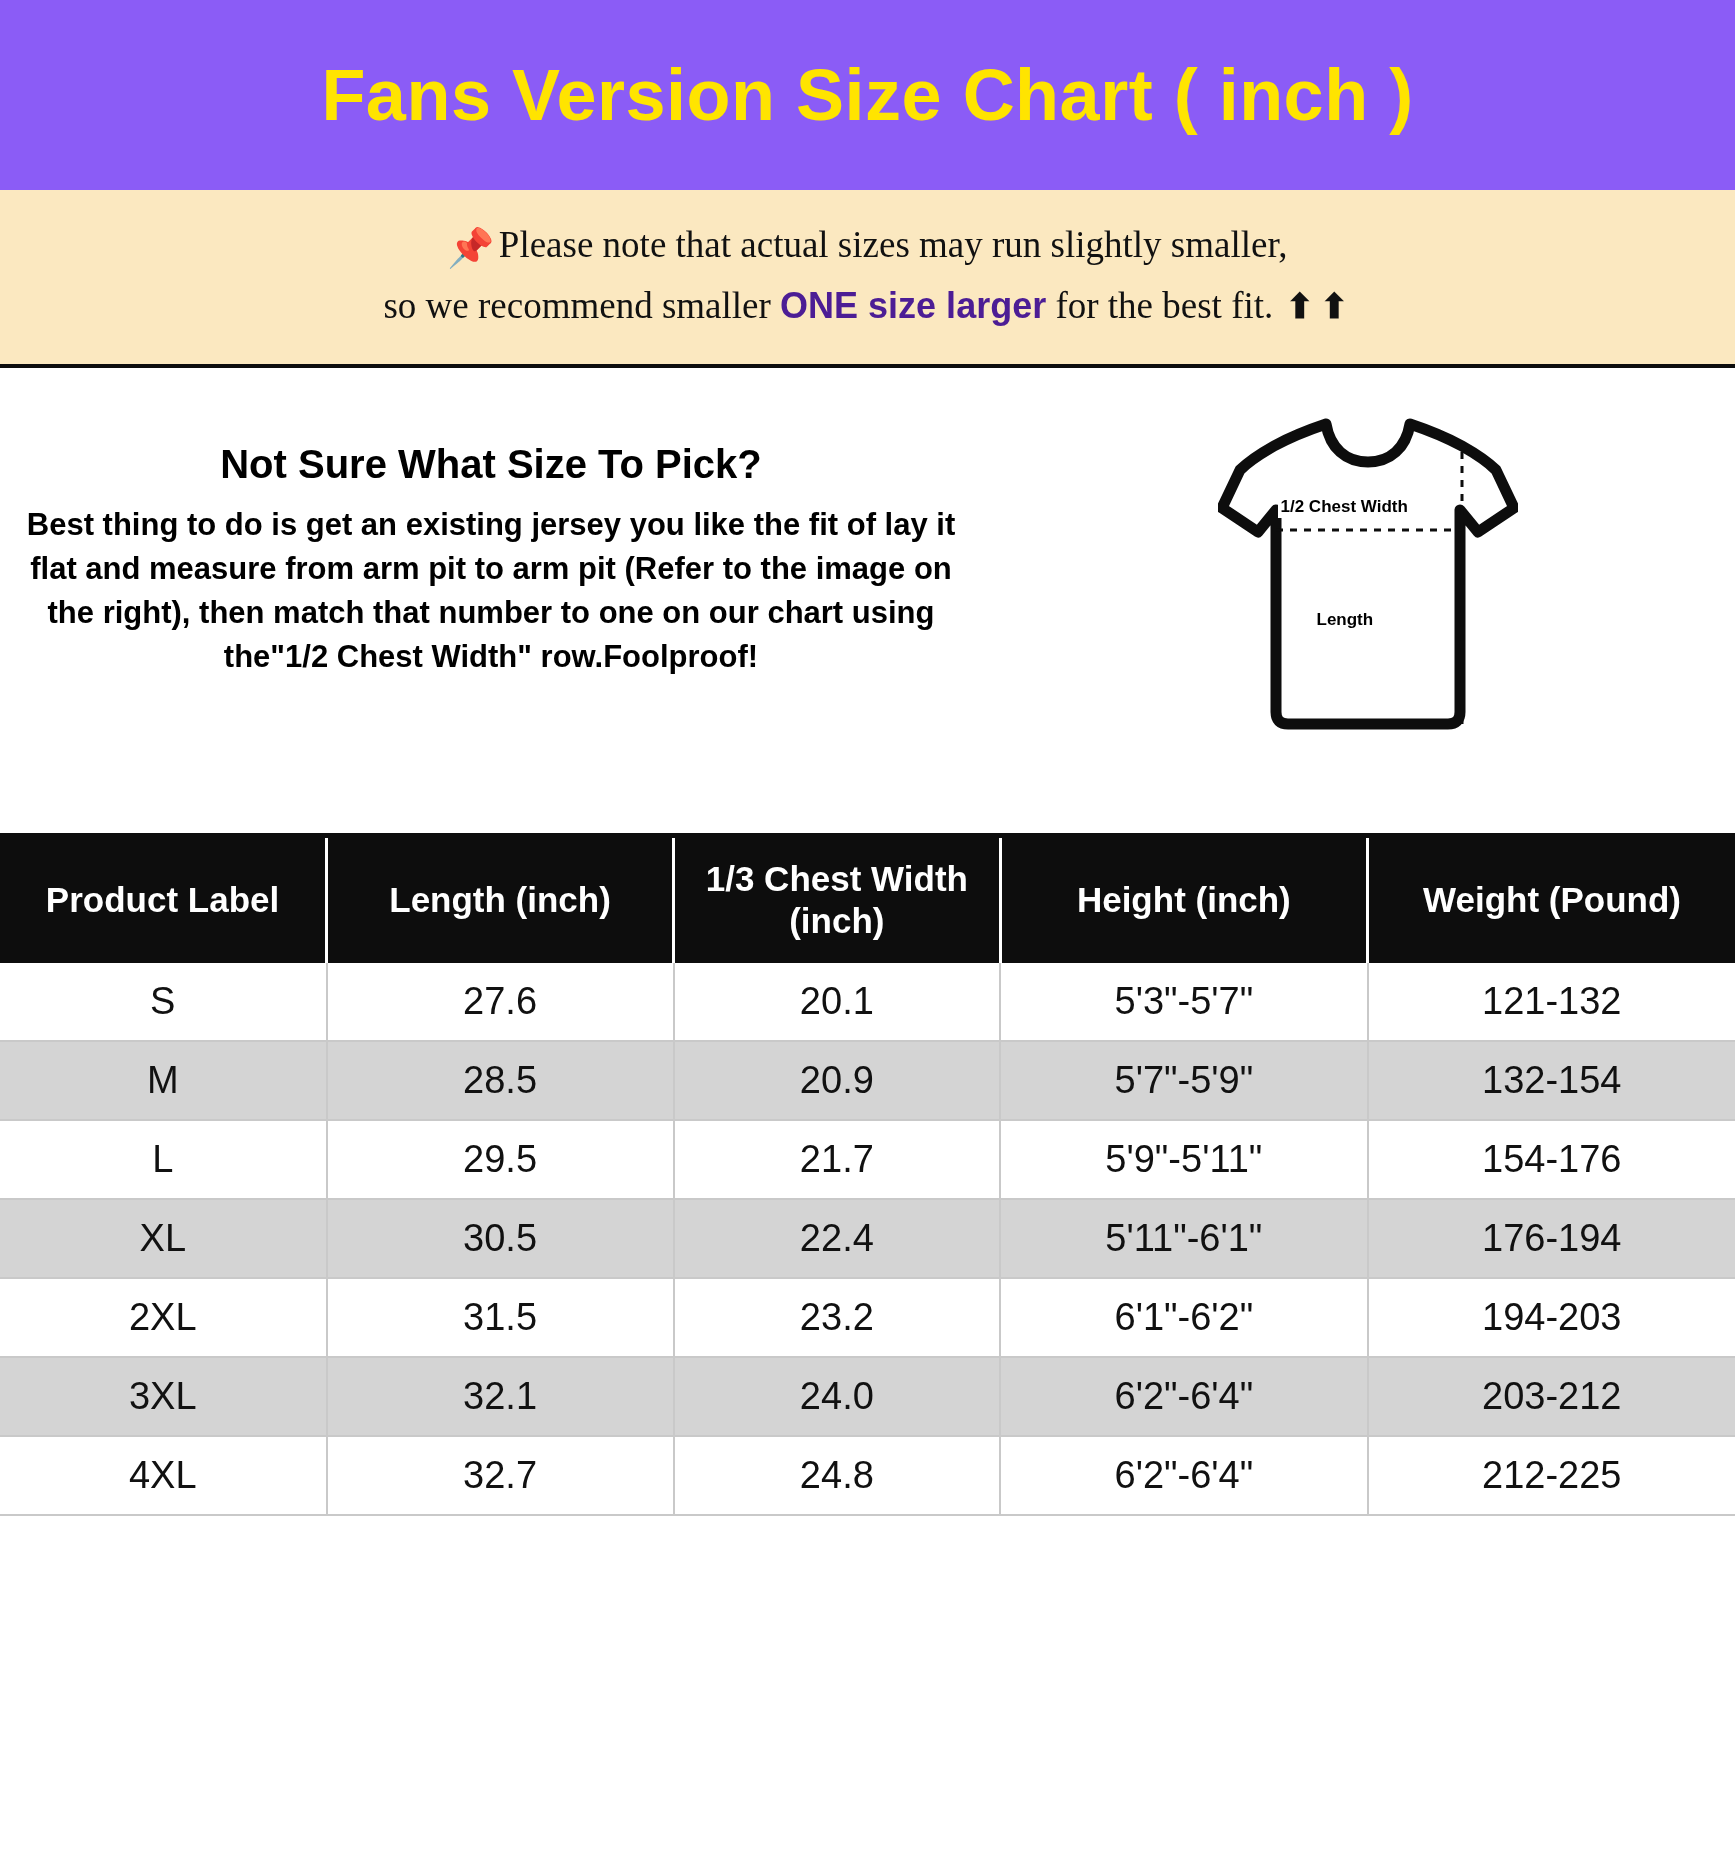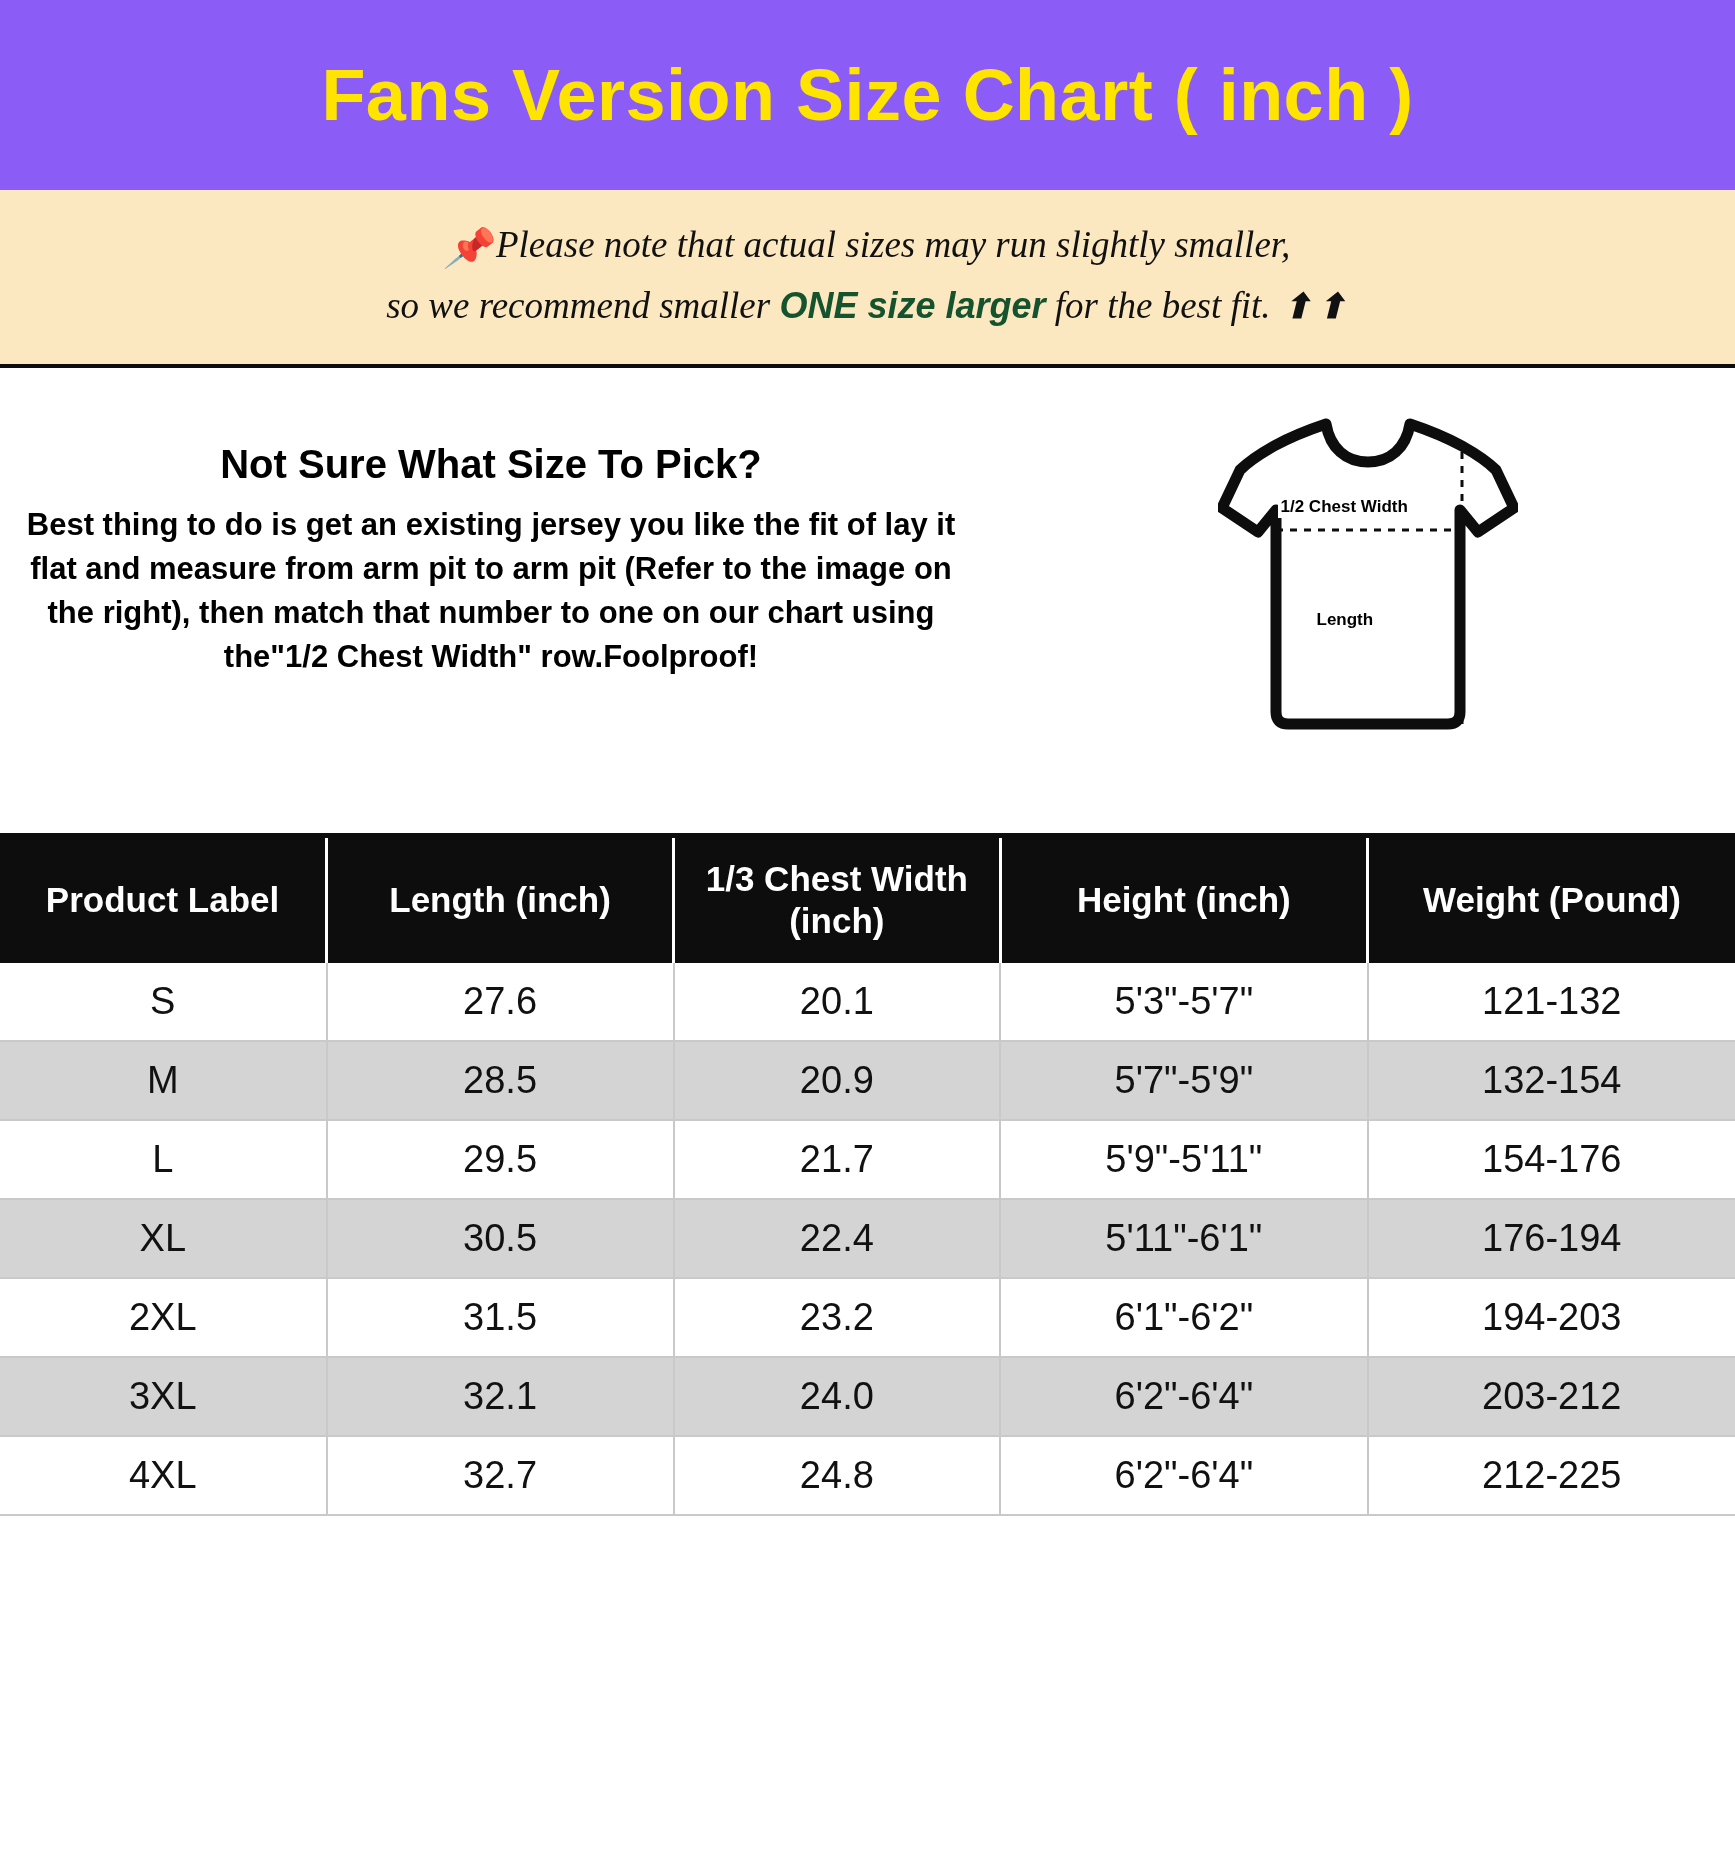--- a/index.html
+++ b/index.html
@@ -44,31 +44,30 @@
     background: #fbe8c0;
     border-bottom: 4px solid #0d0d0d;
     padding: 26px 20px 30px 20px;
     text-align: center;
   }
   .note-line {
     font-size: 37px;
     line-height: 1.48;
     color: #111;
     font-family: "Liberation Serif", serif;
-    font-style: italic;
   }
   .note-line.l2 { margin-top: 6px; }
   .pin-icon {
     display: inline-block;
     transform: translateY(4px);
     margin-right: 4px;
     font-size: 38px;
   }
   .emph-red {
-    color: #14532d;
+    color: #4c1d95;
     font-weight: bold;
     font-family: "Liberation Sans", sans-serif;
     font-size: 36px;
     margin-top: 25px;
   }
   .arrow-up {
     font-weight: bold;
     font-size: 34px;
     display: inline-block;
     padding: 0 3px;

